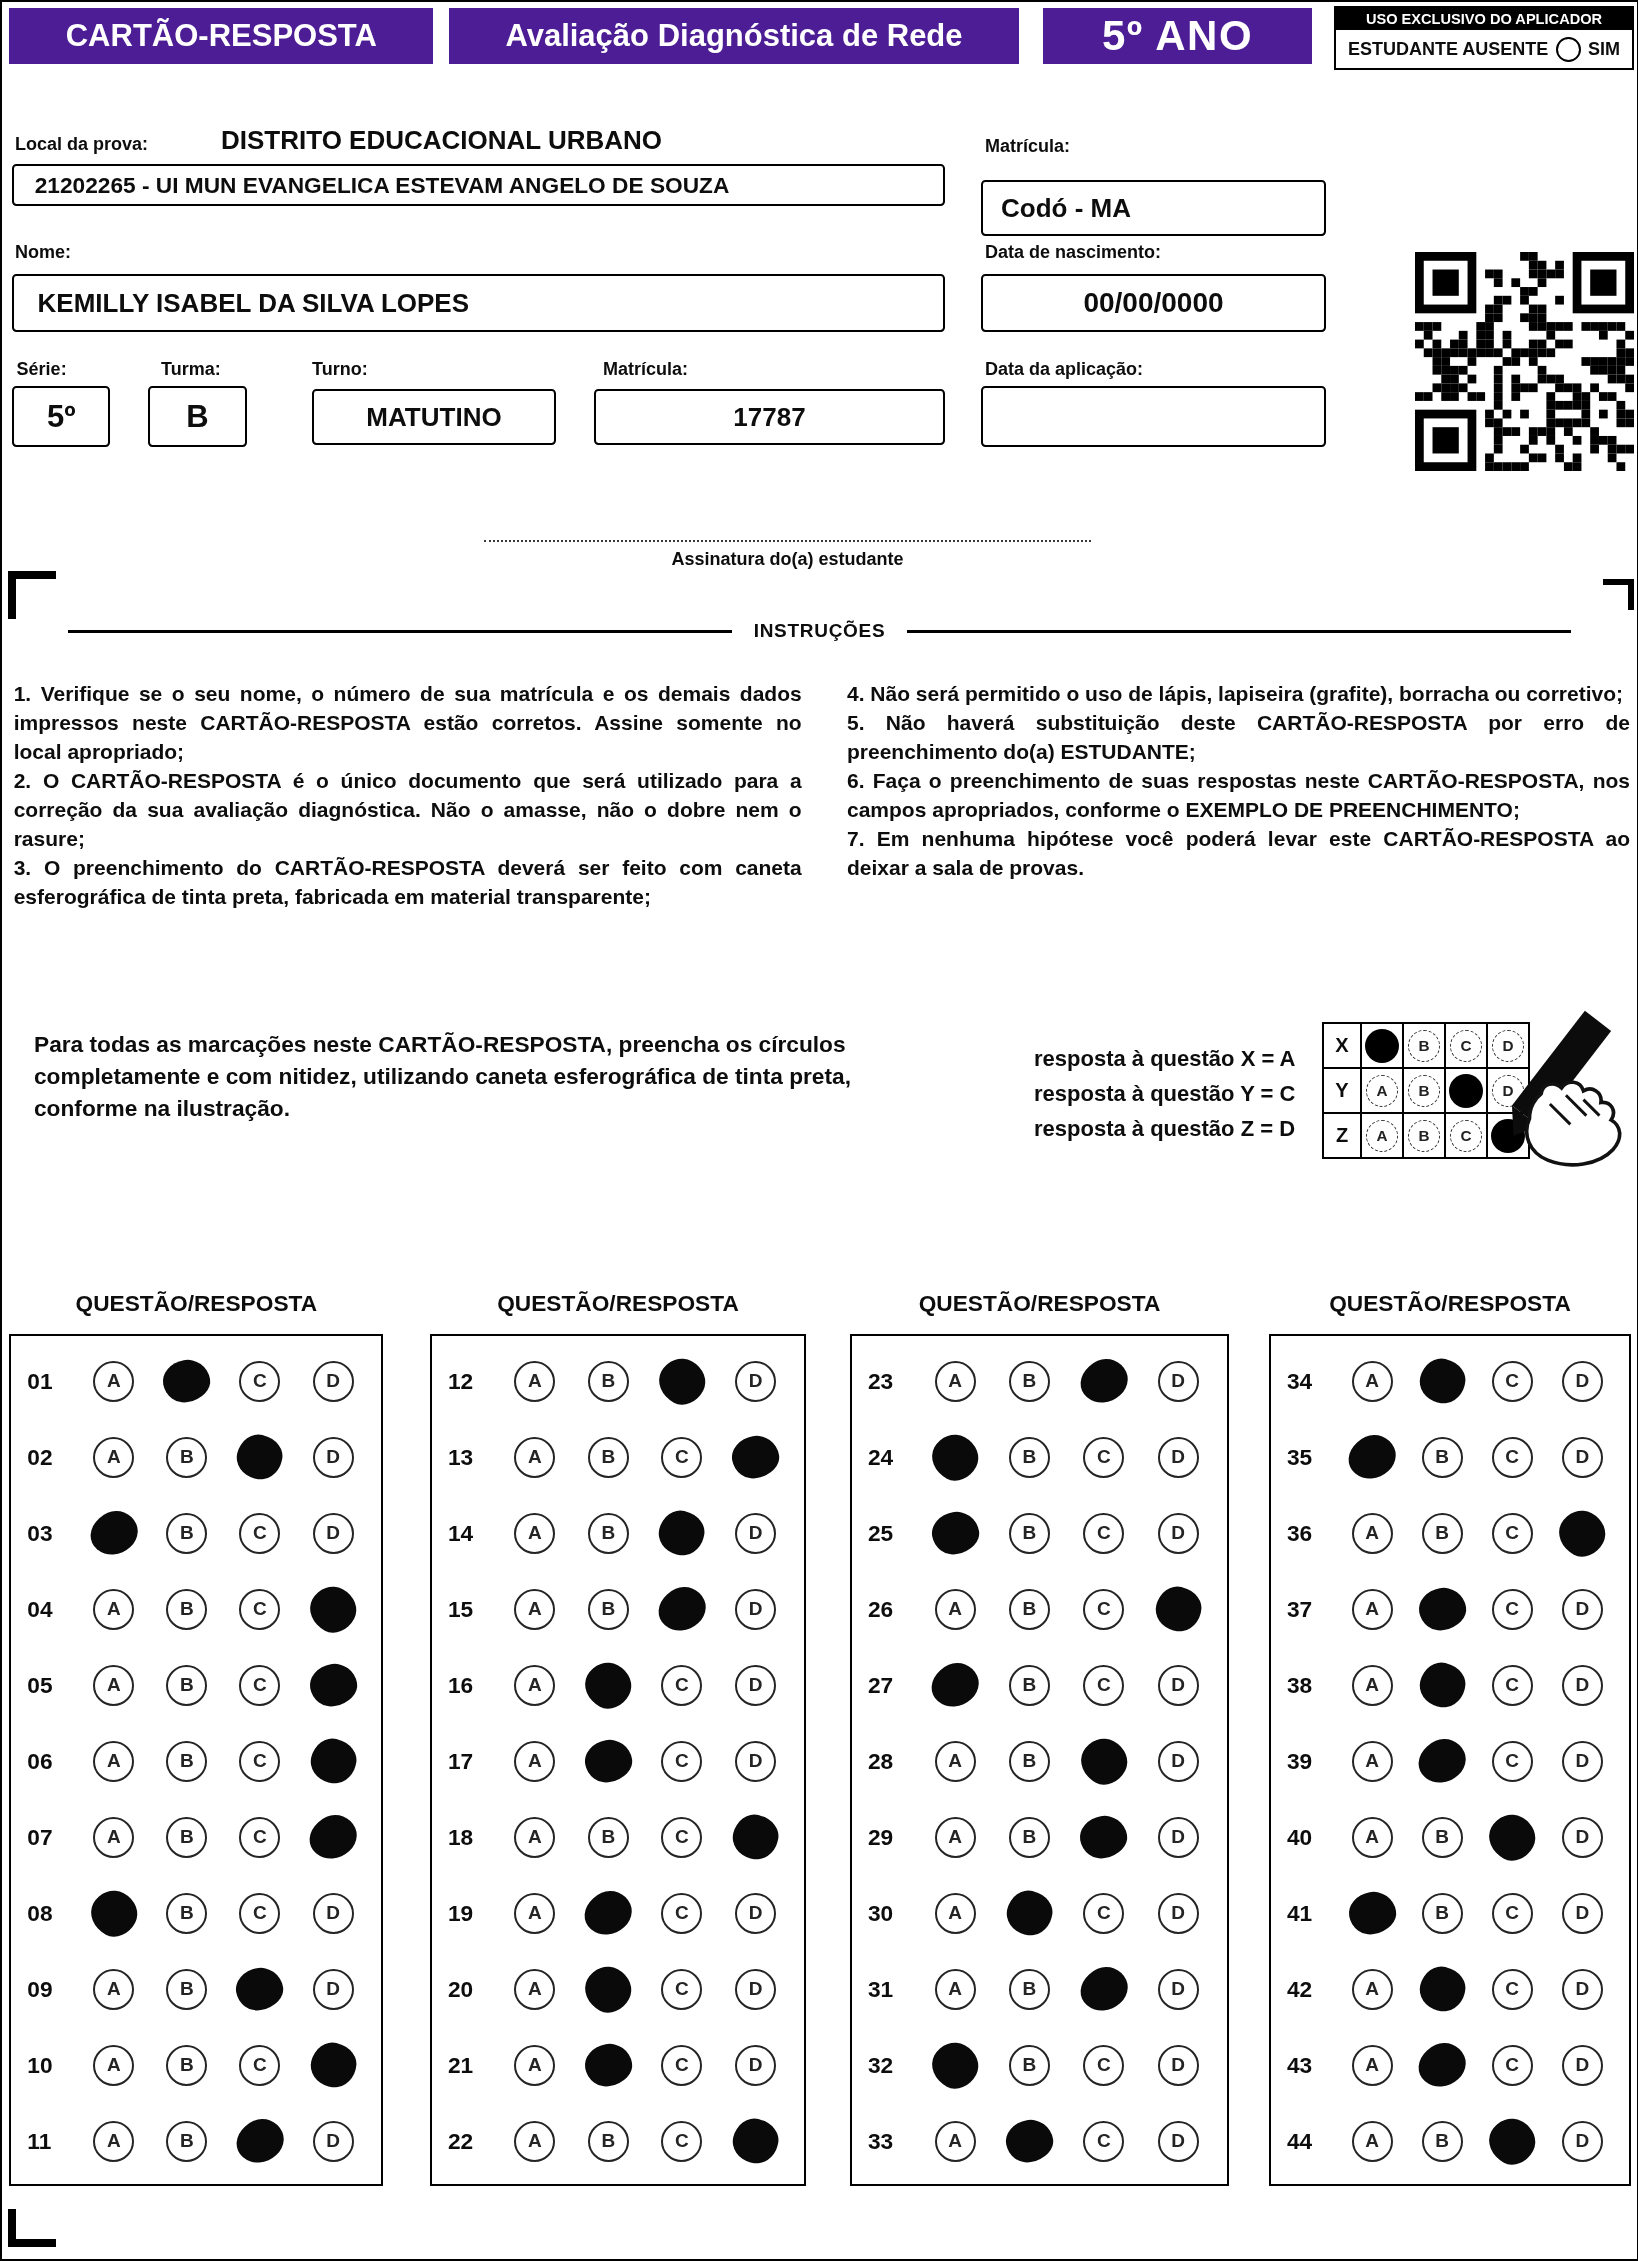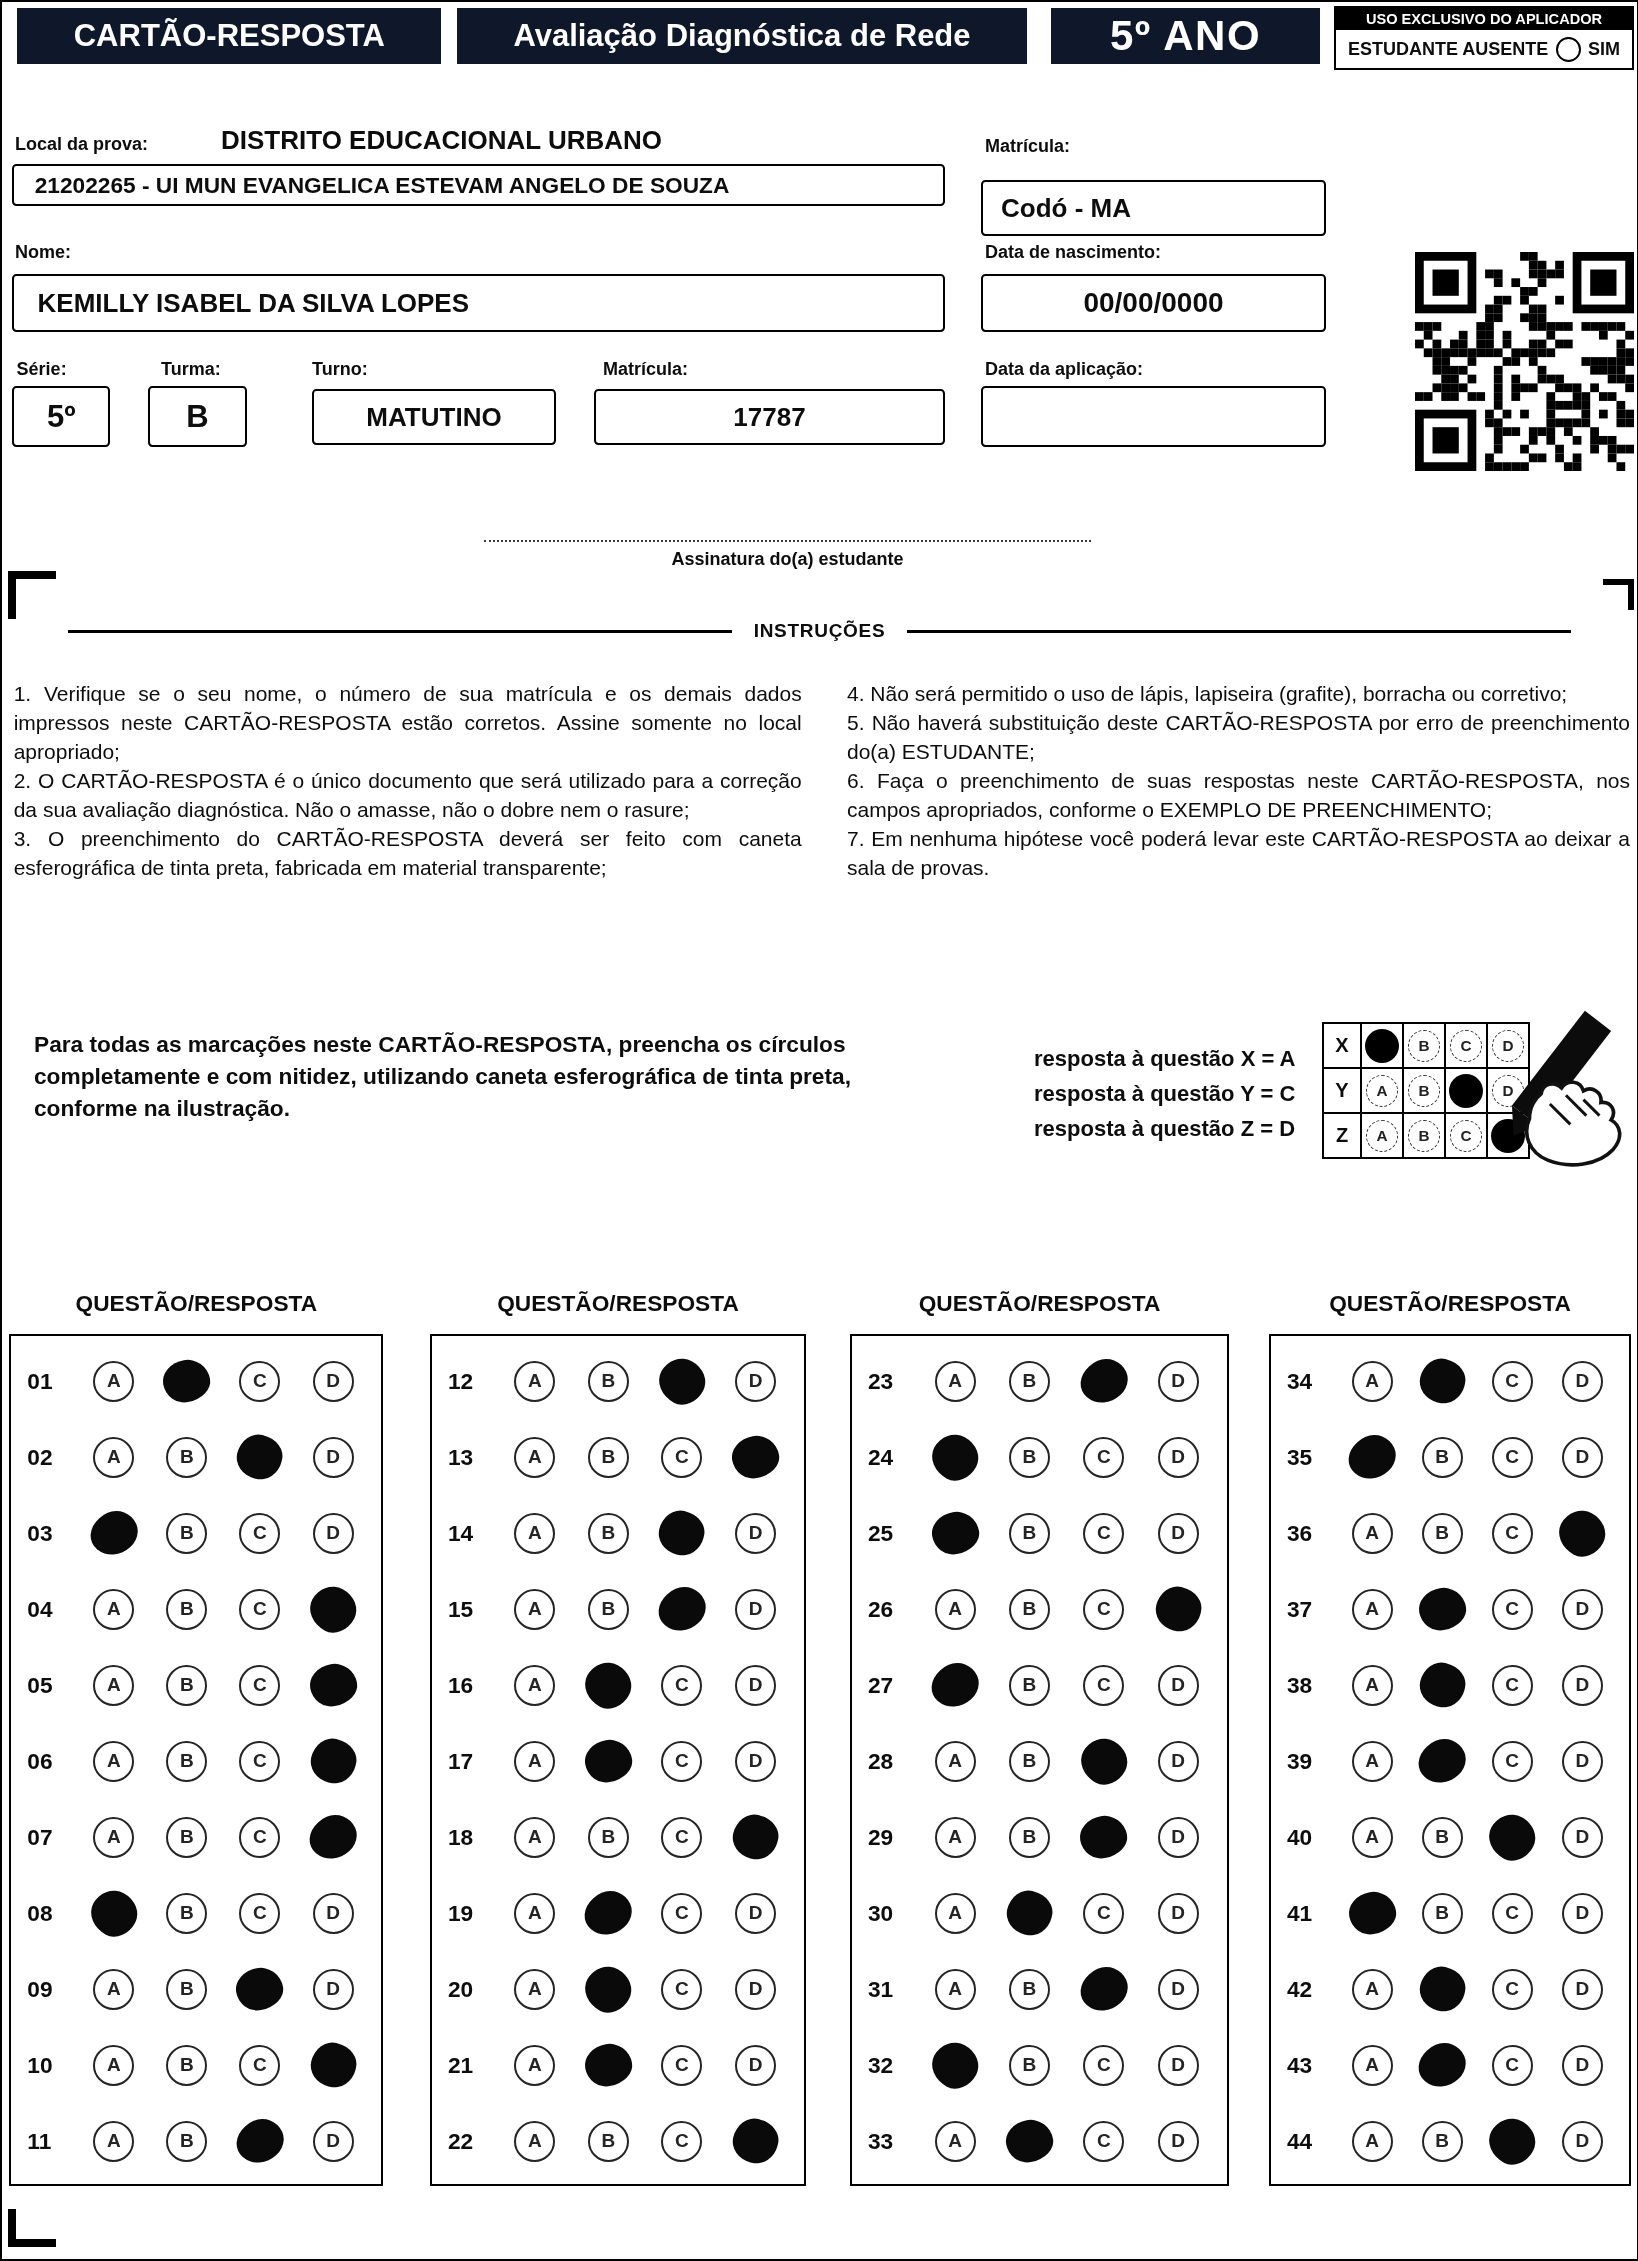--- a/index.html
+++ b/index.html
@@ -1,21 +1,21 @@
 <!DOCTYPE html>
 <html style="font-size:11.7px"><head>
 <meta charset="utf-8">
 <style>
   * { box-sizing: border-box; margin: 0; padding: 0; }
   html,body { background:#e8e8e8; }
   body { font-family: "Liberation Sans", sans-serif; color:#0d0d0d; }
   .page { position:relative; width:1639px; height:2261px; background:#fff; border:2.9px solid #000; margin:0 auto; overflow:hidden; }
 
   
-  .hbox { position:absolute; background:#0f172a; color:#fff; display:flex; align-items:center; justify-content:center; font-weight:bold;margin-left:8px; }
+  .hbox { position:absolute; background:#4c1d95; color:#fff; display:flex; align-items:center; justify-content:center; font-weight:bold; }
   .h-title    { left:7.3px;   top:5.8px; width:424px; height:56px; font-size:31px; }
   .h-subtitle { left:447px;  top:5.8px; width:570px; height:56px; font-size:31px; }
   .h-grade    { left:1041px; top:5.8px; width:269px; height:56px; font-size:42px; letter-spacing:1.5px; }
   .applicator { position:absolute; left:1332px; top:4.4px; width:300px; height:64px; border:2.2px solid #000; display:flex; flex-direction:column; background:#fff; }
   .applicator .strip { background:#000; color:#fff; font-size:14.6px; font-weight:bold; text-align:center; padding:2.9px 0; }
   .applicator .abody { flex:1; display:flex; align-items:center; justify-content:center; gap:7.3px; font-weight:bold; font-size:18px; }
   .circle-option { width:25px; height:25px; border:2.2px solid #000; border-radius:50%; display:inline-block; }
 
   
   .flabel { position:absolute; font-size:18px; font-weight:bold; }
@@ -31,21 +31,21 @@
 
   
   .br-tl { position:absolute; left:5.8px;  top:569px;  width:48px; height:48px; border-left:8px solid #000; border-top:8px solid #000; }
   .br-tr { position:absolute; right:2.9px; top:577px;  width:31px; height:31px; border-right:6.6px solid #000; border-top:6.6px solid #000; }
   .br-bl { position:absolute; left:5.8px;  bottom:11.7px; width:48px; height:38px; border-left:8px solid #000; border-bottom:8px solid #000; }
 
   
   .instr-header { position:absolute; left:66px; right:66px; top:618px; display:flex; align-items:center; gap:22px; }
   .instr-header .line { flex:1; border-top:3.7px solid #000; }
   .instr-title { font-size:19px; font-weight:bold; letter-spacing:0.7px; }
-  .instr-col { position:absolute; top:678px; font-size:21px; font-weight:normal; line-height:1.38; text-align:justify; }
+  .instr-col { position:absolute; top:678px; font-size:21px; font-weight:bold; line-height:1.38; text-align:justify; }
   #instr-left  { left:11.7px;   width:788px; }
   #instr-right { left:845px; width:783px; }
   .instr-item { margin:0; }
 
   
   .ex-text { position:absolute; left:32px; top:1026px; width:855px; font-size:22.7px; font-weight:bold; line-height:1.42; }
   .legend { position:absolute; left:1032px; top:1039px; width:292px; font-size:22px; font-weight:bold; line-height:1.6; }
   .ex-grid { position:absolute; left:1320px; top:1020px; border:1.5px solid #000; display:grid; grid-template-columns:38px repeat(4,42px); background:#fff; }
   .ex-cell { border:0.7px solid #000; height:45px; display:flex; align-items:center; justify-content:center; }
   .ex-label { font-weight:bold; font-size:20px; }

